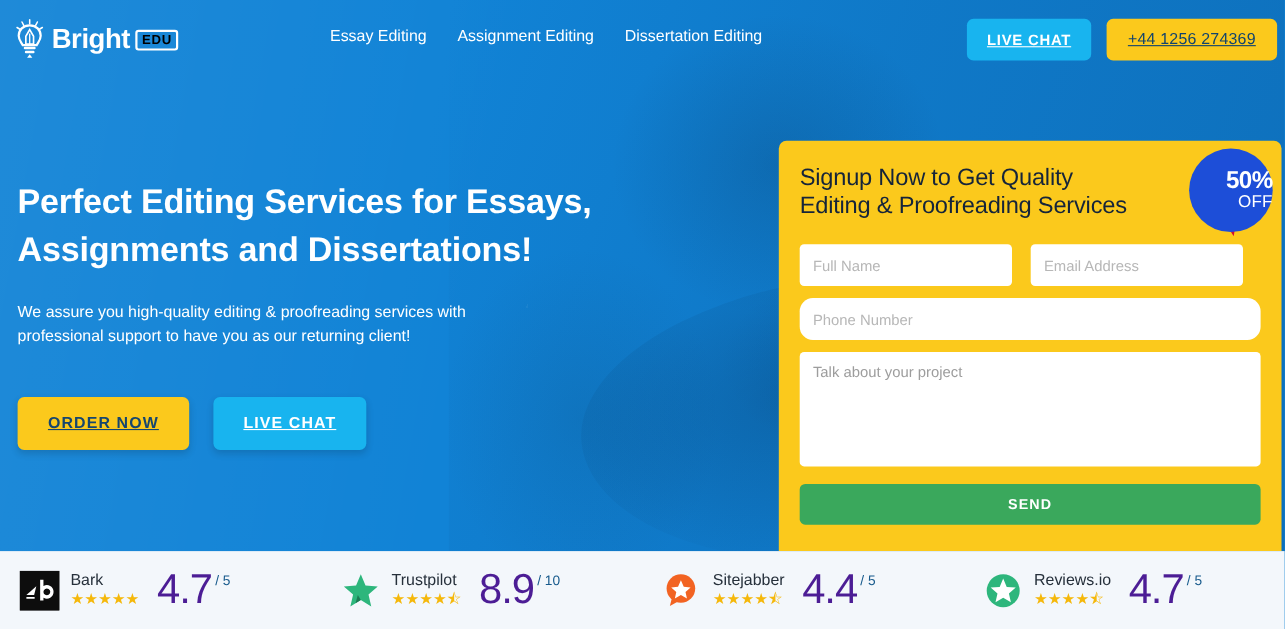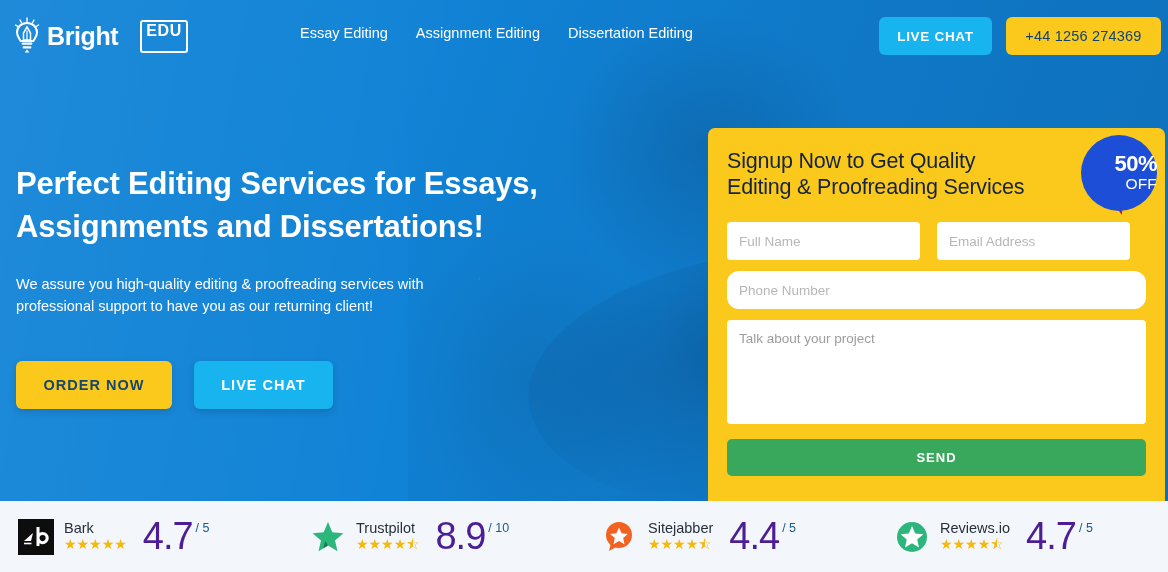--- a/index.html
+++ b/index.html
@@ -48,42 +48,42 @@
     background: linear-gradient(100deg, rgba(255,255,255,.06) 0%, rgba(255,255,255,0) 38%);
   }
 
   
   .header {
     position: absolute; left: 0; top: 0; width: 1168px; height: 72px;
     display: flex; align-items: center; z-index: 20;
   }
   .logo { position: absolute; left: 12px; top: 17px; display: flex; align-items: center; gap: 5px; }
   .logo-icon { width: 30px; height: 38px; position: relative; }
-  .logo-text { display: flex; align-items: center; gap: 22px; }
+  .logo-text { display: flex; align-items: center; gap: 5px; }
   .logo-word {
     color: #ffffff; font-size: 25px; font-weight: bold; letter-spacing: -0.4px;
     line-height: 1;
   }
   .logo-badge {
-    color: #ffffff; font-size: 16px; font-weight: bold; letter-spacing: .6px;
-    border: 2px solid #ffffff; border-radius: 3px; padding: 1px 4px 12px 4px;
+    color: #000000; font-size: 12px; font-weight: bold; letter-spacing: .6px;
+    border: 2px solid #ffffff; border-radius: 3px; padding: 1px 4px 2px 4px;
     line-height: 1;
   }
 
   .nav { position: absolute; left: 300px; top: 25px; display: flex; gap: 28px; }
   .nav a {
     color: #ffffff; font-size: 14.5px; text-decoration: none; white-space: nowrap;
   }
 
   .header-actions { position: absolute; right: 7px; top: 17px; display: flex; gap: 14px; }
   .btn {
     border: none; cursor: pointer; border-radius: 6px;
     font-family: "Liberation Sans", sans-serif;
     font-size: 13.5px; letter-spacing: .7px; font-weight: bold;
-    display: inline-flex; align-items: center; justify-content: center;
+    display: inline-flex; align-items: center; justify-content: center; text-decoration: underline;
   }
   .btn-chat-top {
     background: #18b4ef; color: #ffffff;
     width: 113px; height: 38px;
   }
   .btn-phone-top {
     background: #fbc91c; color: #11436e; font-weight: normal;
     width: 155px; height: 38px; font-size: 14.5px; letter-spacing: .2px;
   }
 

